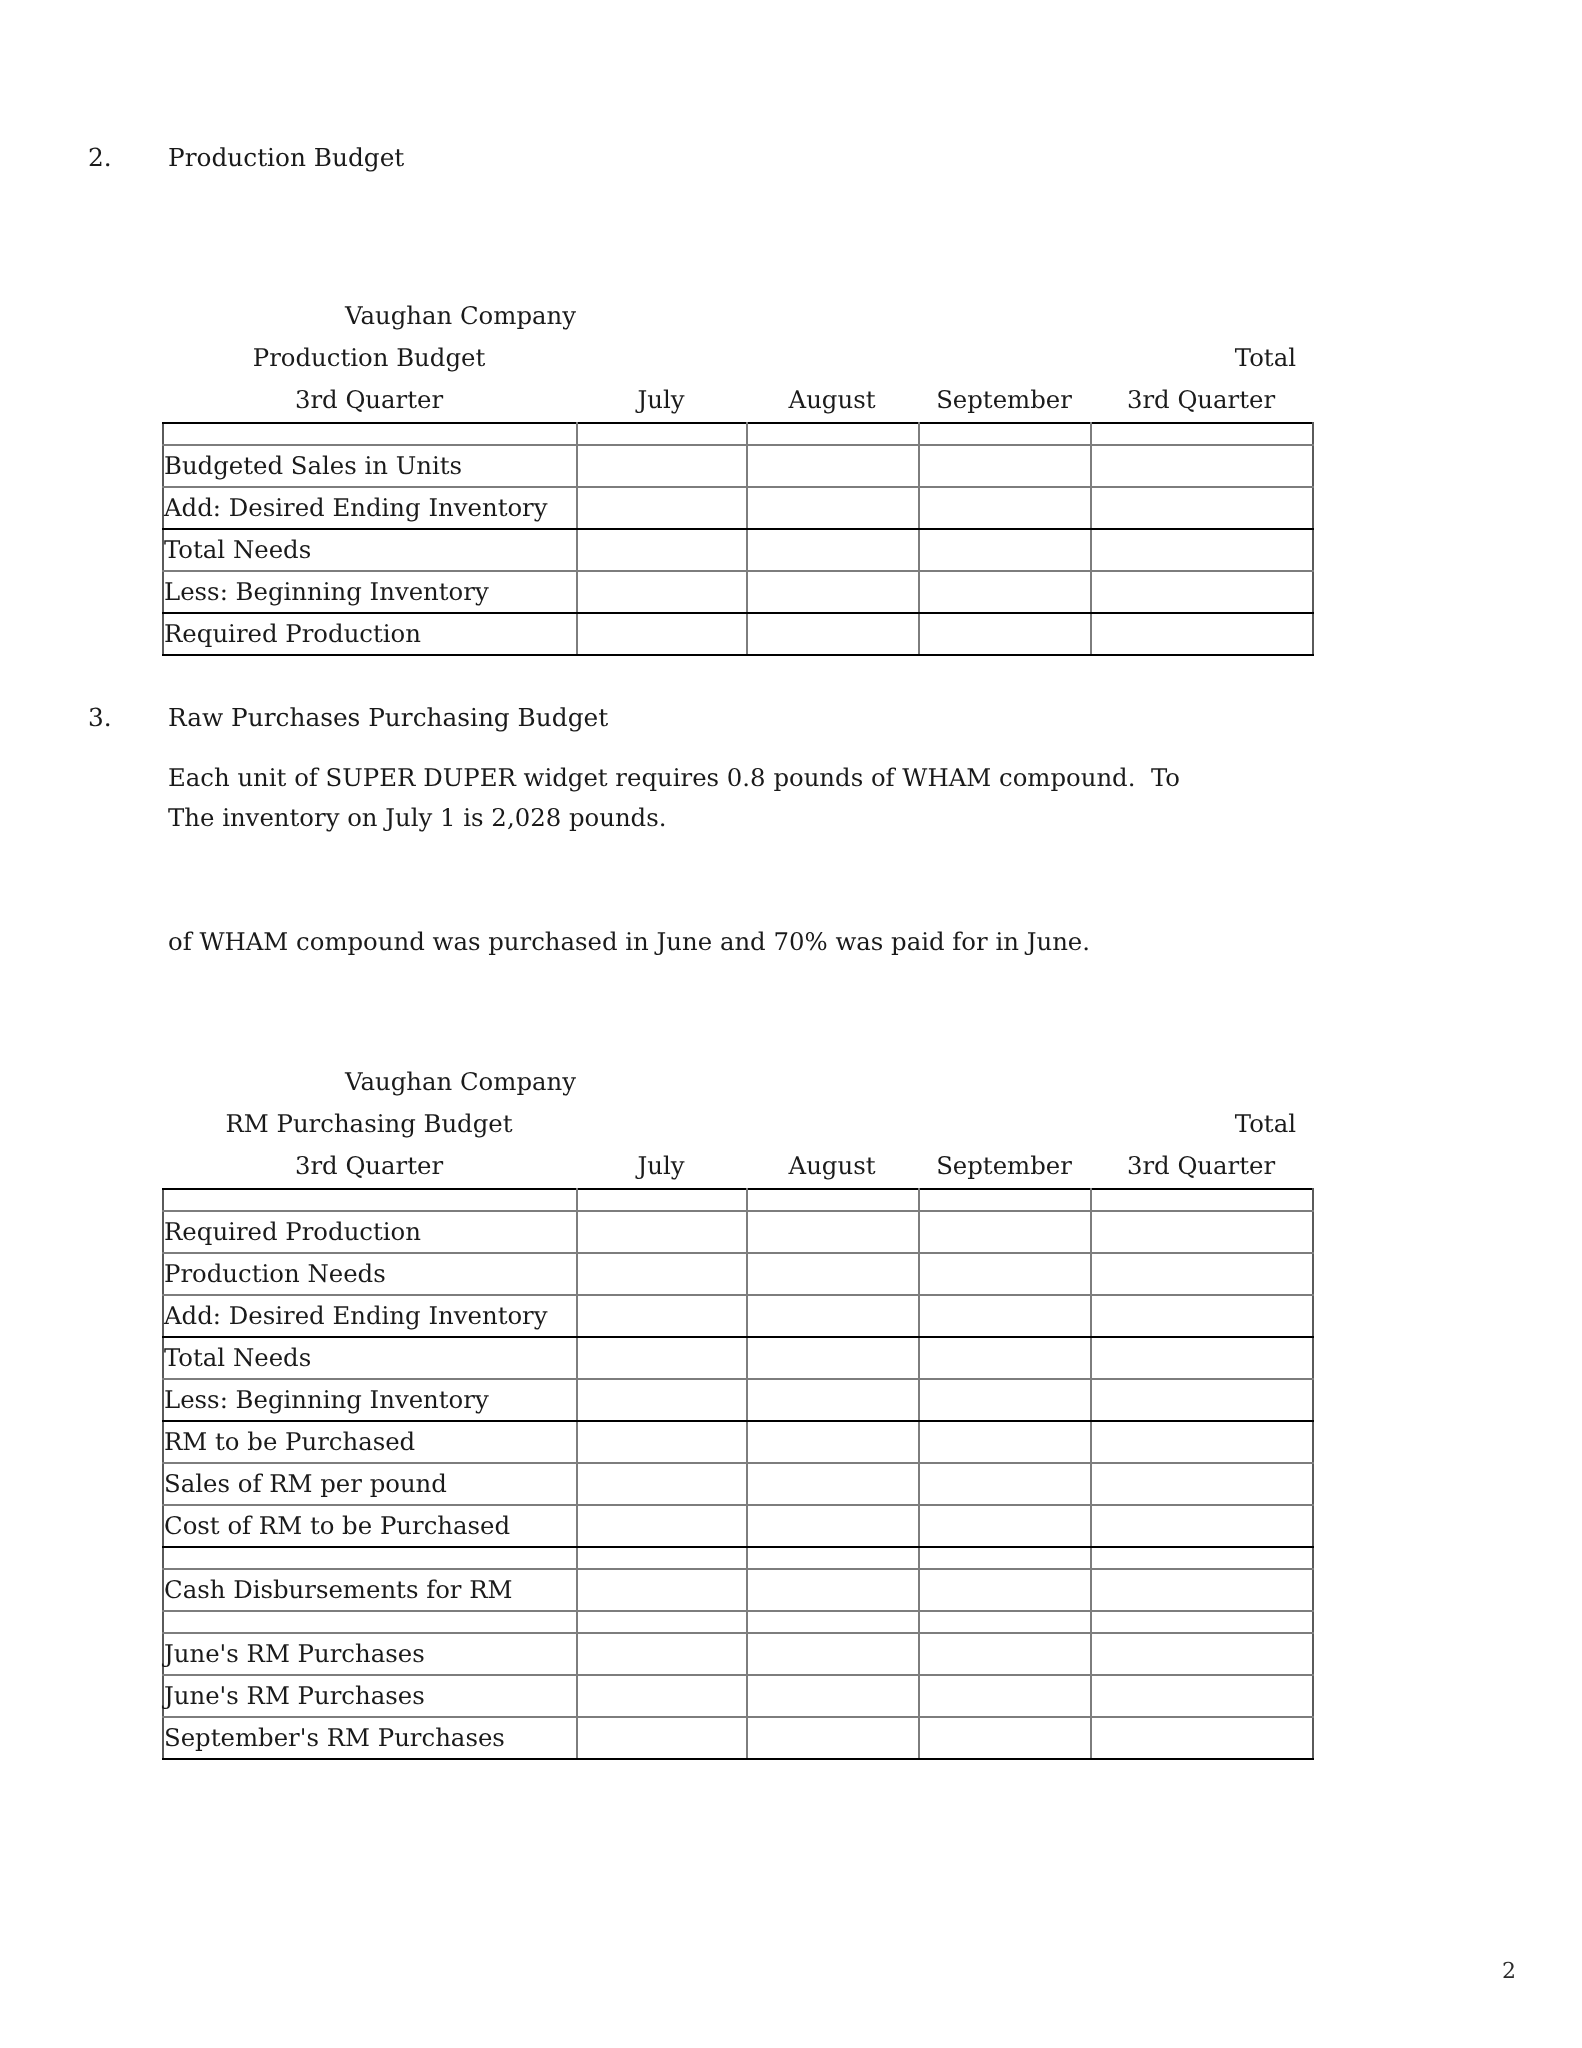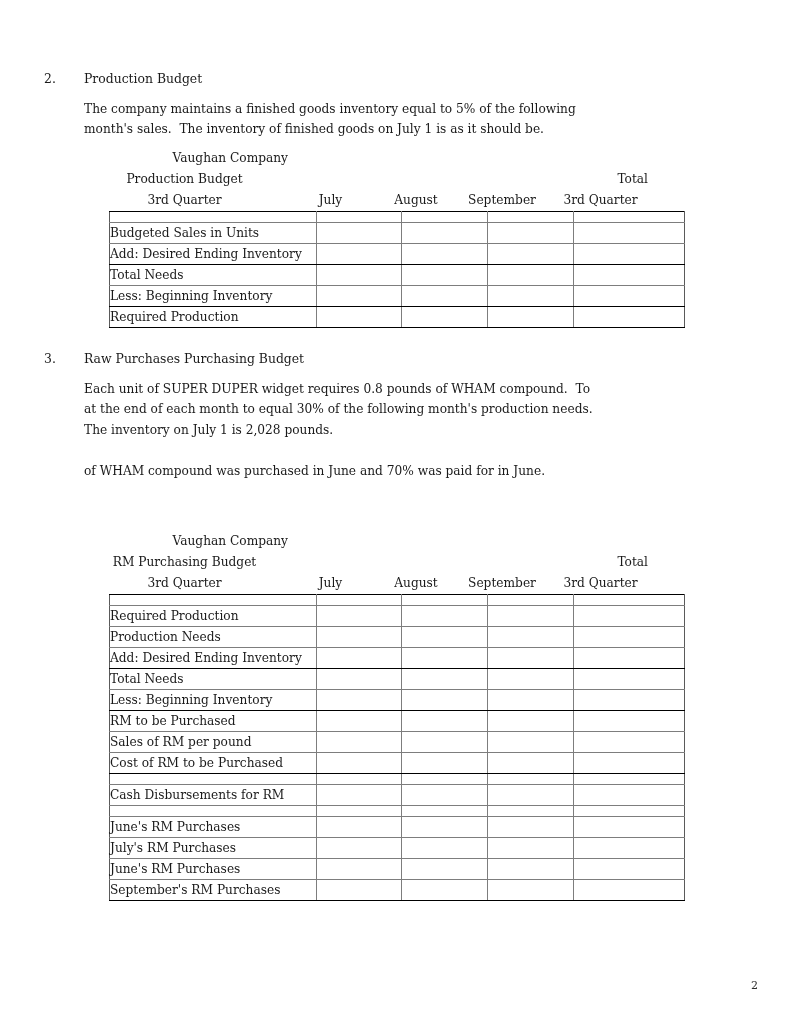--- a/index.html
+++ b/index.html
@@ -87,21 +87,20 @@
     text-align: center;
     white-space: nowrap;
   }
 
   
   table.grid {
     position: absolute;
     border-collapse: collapse;
     table-layout: fixed;
     font-size: 12.2px;
-    margin-left: 28px;
   }
   table.grid td {
     padding: 0;
     margin: 0;
     border-left: 1px solid #7d7d7d;
     border-right: 1px solid #7d7d7d;
     border-top: 1px solid #7d7d7d;
     border-bottom: 1px solid #7d7d7d;
     vertical-align: middle;
   }
@@ -134,24 +133,20 @@
 </head>
 <body>
 
 <div class="page">
 
   <div class="section" style="top:71px;">
     <span class="sec-num">2.</span>
     <span class="sec-title">Production Budget</span>
   </div>
 
-  <div class="para" style="top:99px;">
-    <span class="ln">The company maintains a finished goods inventory equal to 5% of the following</span>
-    <span class="ln">month's sales.  The inventory of finished goods on July 1 is as it should be.</span>
-  </div>
 
   <div class="sched" style="left:81px; top:148px; width:575px;">
     <div class="sched-head">
       <div class="hd-line hd-company">Vaughan Company</div>
       <div class="hd-line hd-budget">Production Budget</div>
       <div class="hd-line hd-quarter">3rd Quarter</div>
       <div class="hd-line hd-total">Total</div>
       <div class="hd-months" style="left:0; width:575px;">
         <div class="hd-month" style="left:207px; width:85px;">July</div>
         <div class="hd-month" style="left:292px; width:86px;">August</div>
@@ -214,21 +209,20 @@
     </table>
   </div>
 
   <div class="section" style="top:351px;">
     <span class="sec-num">3.</span>
     <span class="sec-title">Raw Purchases Purchasing Budget</span>
   </div>
 
   <div class="para" style="top:379px;">
     <span class="ln">Each unit of SUPER DUPER widget requires 0.8 pounds of WHAM compound.  To</span>
-    <span class="ln">at the end of each month to equal 30% of the following month's production needs.</span>
     <span class="ln">The inventory on July 1 is 2,028 pounds.</span>
   </div>
 
   <div class="para" style="top:461px;">
     <span class="ln">of WHAM compound was purchased in June and 70% was paid for in June.</span>
   </div>
 
   <div class="sched" style="left:81px; top:531px; width:575px;">
     <div class="sched-head">
       <div class="hd-line hd-company">Vaughan Company</div>
@@ -336,27 +330,20 @@
           <td></td>
         </tr>
         <tr class="normal">
           <td class="lbl">June's RM Purchases</td>
           <td></td>
           <td></td>
           <td></td>
           <td></td>
         </tr>
         <tr class="normal">
-          <td class="lbl">July's RM Purchases</td>
-          <td></td>
-          <td></td>
-          <td></td>
-          <td></td>
-        </tr>
-        <tr class="normal">
           <td class="lbl">June's RM Purchases</td>
           <td></td>
           <td></td>
           <td></td>
           <td></td>
         </tr>
         <tr class="normal">
           <td class="lbl">September's RM Purchases</td>
           <td></td>
           <td></td>

